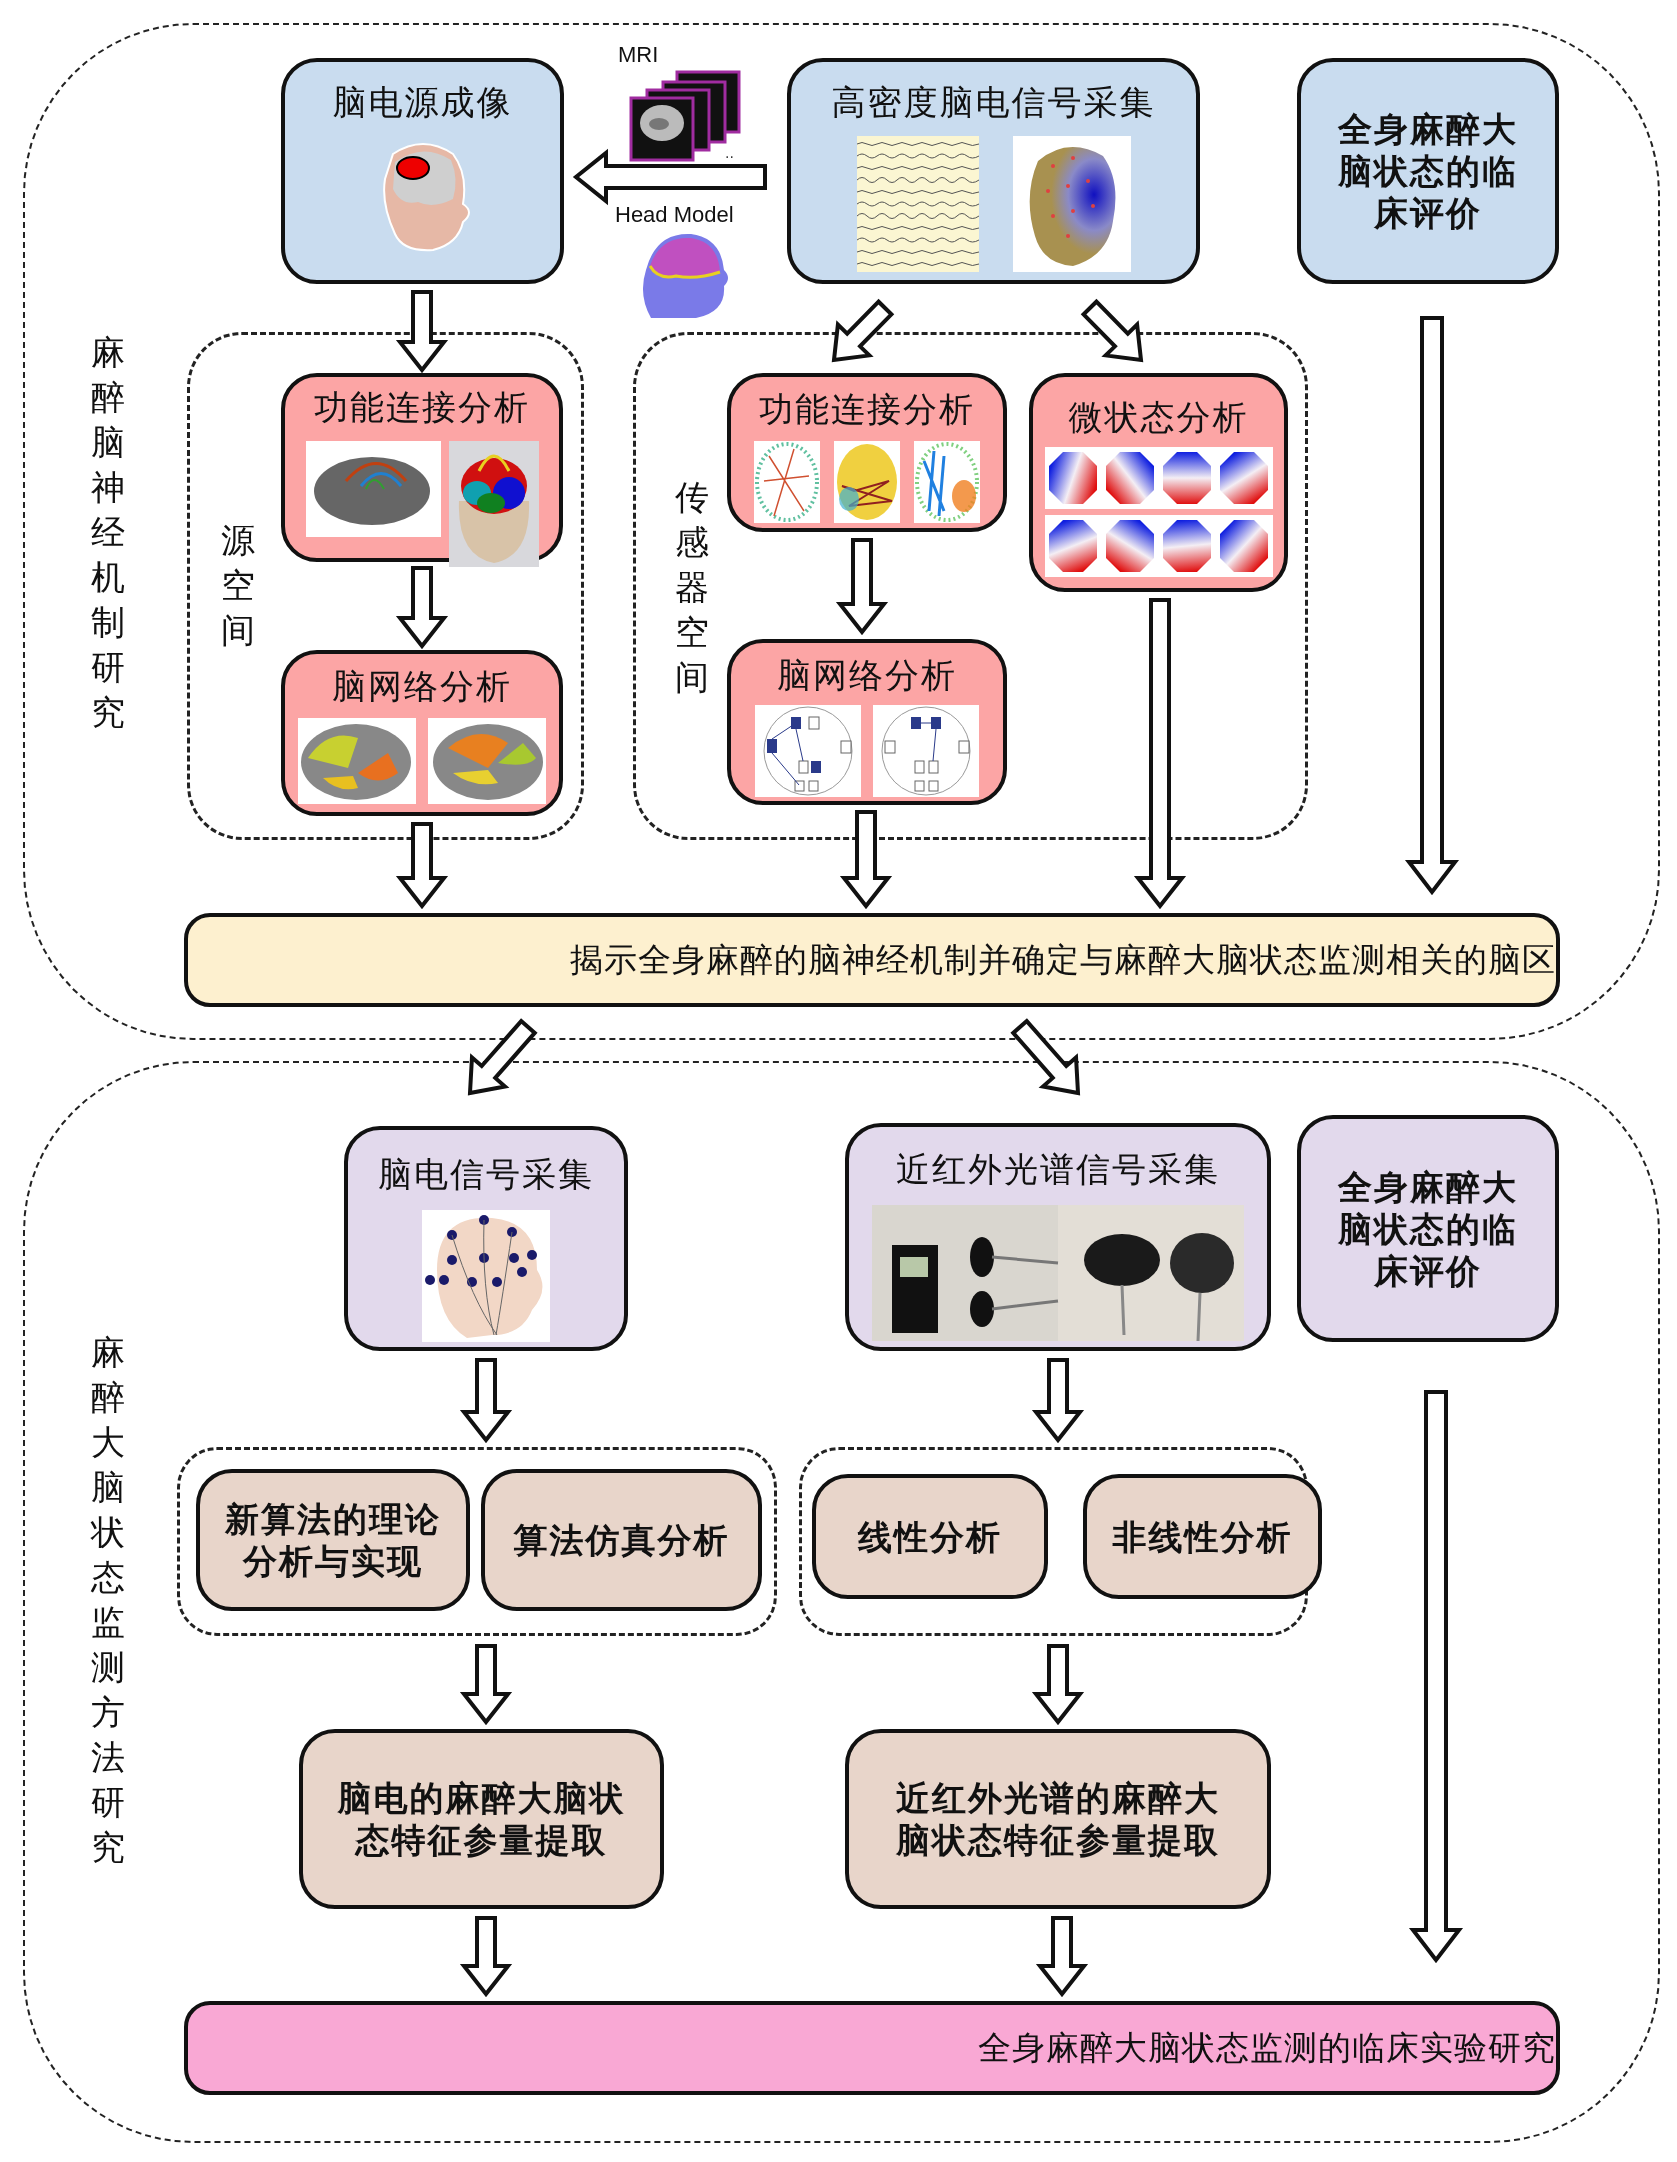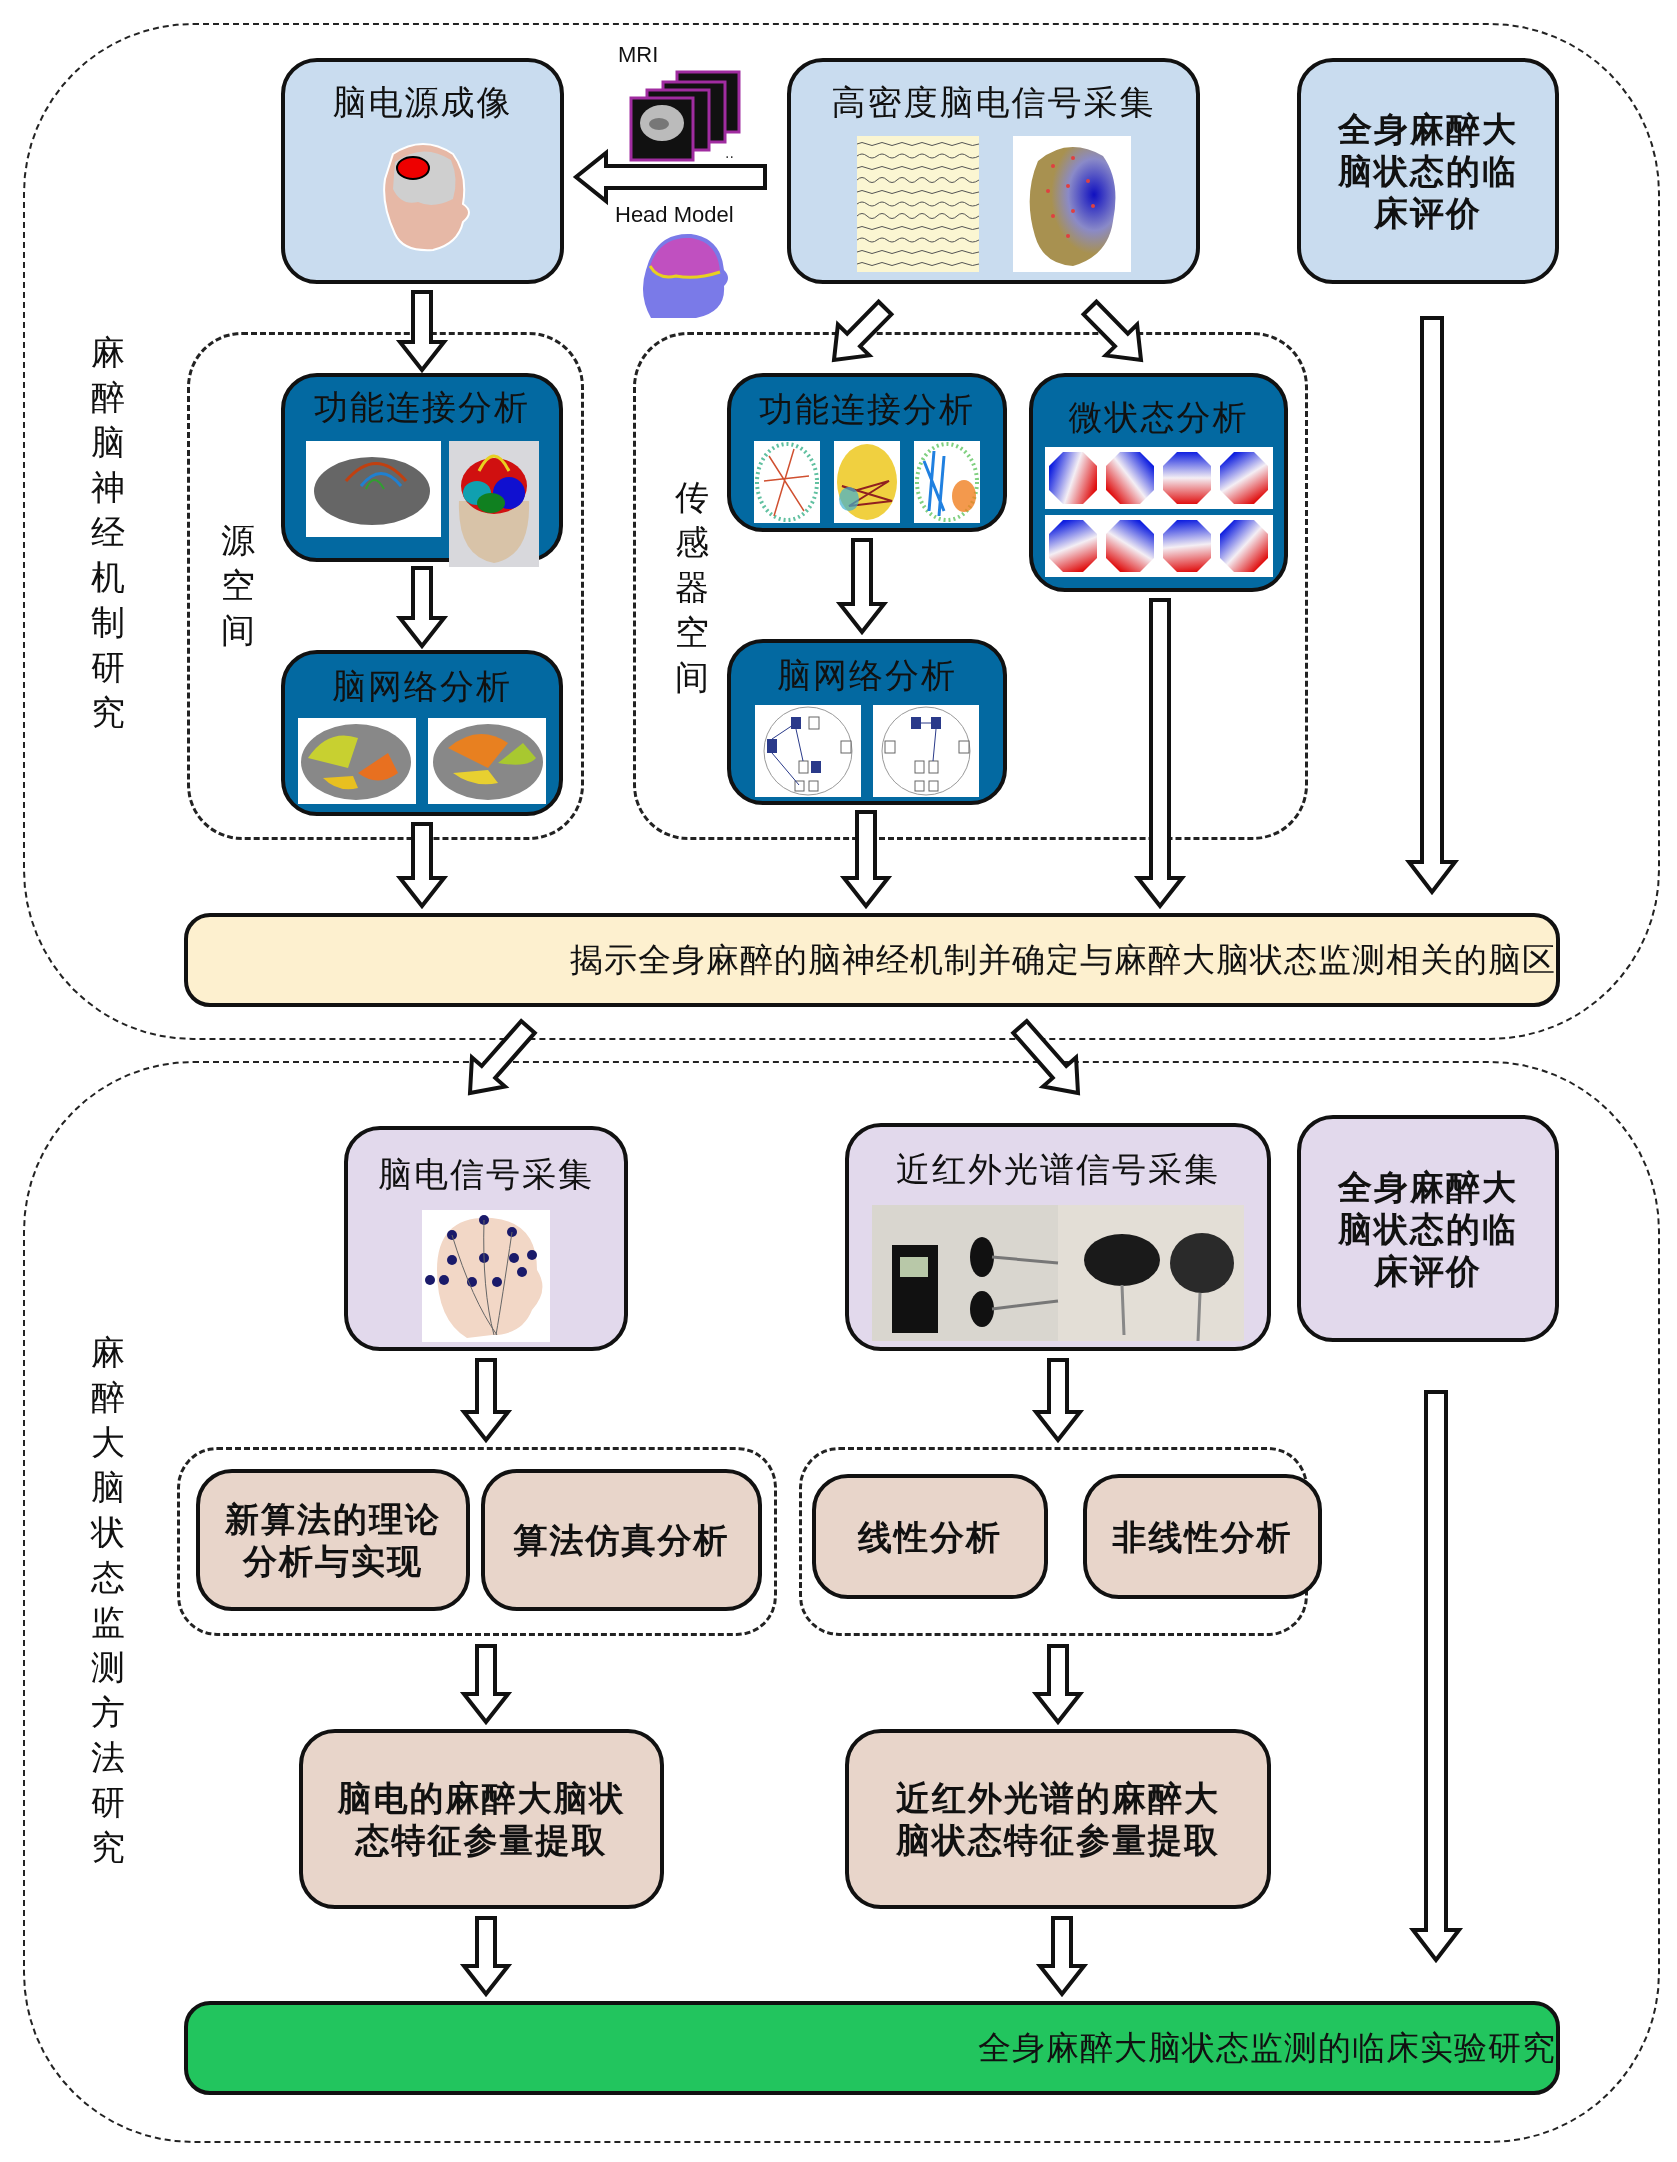--- a/index.html
+++ b/index.html
@@ -3,25 +3,25 @@
 <meta charset="utf-8">
 <style>
   html,body{margin:0;padding:0;background:#fff;}
   #canvas{position:relative;width:1677px;height:2162px;background:#fff;overflow:hidden;
     font-family:"DejaVu Sans","Liberation Sans",sans-serif;color:#111;}
   .abs{position:absolute;box-sizing:border-box;}
   .region{border:2px dashed #222;border-radius:170px;}
   .group{border:3px dashed #222;border-radius:60px;border-style:dashed;}
   .box{border:4px solid #111;border-radius:36px;display:flex;flex-direction:column;align-items:center;}
   .blue{background:#c9dcef;}
-  .green{background:#0369a1;}
+  .green{background:#fca5a5;}
   .purple{background:#e2d9ec;}
   .tan{background:#e8d5ca;}
   .yellow1{background:#fdf0cf;}
-  .yellow2{background:#22c55e;}
+  .yellow2{background:#f9a8d4;}
   .ttl{font-size:34px;margin-top:18px;letter-spacing:2px;white-space:nowrap;}
   .ctr{justify-content:center;text-align:center;font-size:34px;line-height:42px;letter-spacing:2px;font-weight:bold;}
   .vlabel{font-size:34px;line-height:45px;width:40px;text-align:center;word-break:break-all;}
   .bar{border:4px solid #111;border-radius:26px;display:flex;align-items:center;justify-content:flex-end;font-size:33px;letter-spacing:1px;}
   .imgrow{display:flex;gap:10px;margin-top:14px;}
   .pic{background:#fff;position:relative;overflow:hidden;}
   svg.arrows{position:absolute;left:0;top:0;width:1677px;height:2162px;pointer-events:none;}
   .small-label{font-size:22px;font-family:"Liberation Sans",sans-serif;white-space:nowrap;}
 </style>
 </head>

